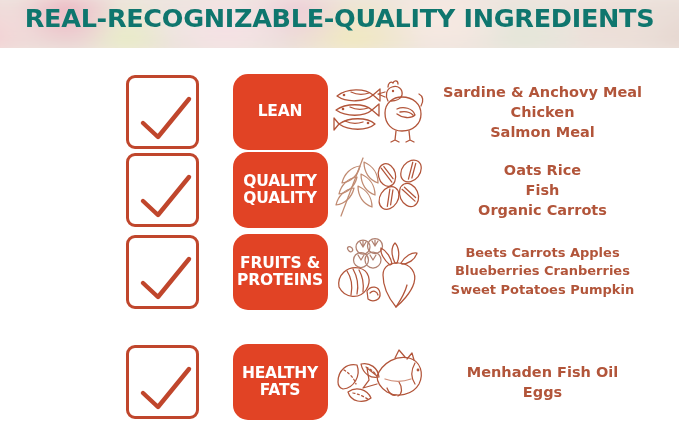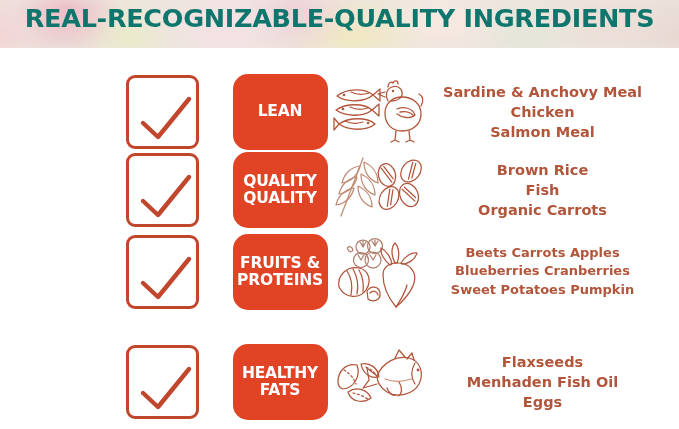--- a/index.html
+++ b/index.html
@@ -246,21 +246,21 @@
           <path d="M74 9 L81 25 M77 8 L83 22" transform="rotate(38 78 17)"></path>
           <ellipse cx="56" cy="44" rx="9" ry="12" transform="rotate(32 56 44)"></ellipse>
           <path d="M52 36 L59 52 M55 35 L61 49" transform="rotate(32 56 44)"></path>
           <ellipse cx="76" cy="41" rx="9" ry="12" transform="rotate(-24 76 41)"></ellipse>
           <path d="M72 33 L79 49 M75 32 L81 46" transform="rotate(-24 76 41)"></path>
         </g>
       </svg>
     </div>
 
     <div class="ing-cell">
-      <div class="ing-line">Brown Rice</div>
+      <div class="ing-line">Oats Rice</div>
       <div class="ing-line">Fish</div>
       <div class="ing-line">Organic Carrots</div>
     </div>
   </div>
 
   <div class="row row-2">
 
     <div class="cb-cell">
       <div class="checkbox">
         <svg width="75" height="76" viewBox="0 0 75 76">
@@ -362,19 +362,18 @@
           <path d="M82 17 C78 24, 78 32, 82 38"></path>
 
           <circle cx="85" cy="24" r="1.4" fill="#b2553a" stroke="none"></circle>
 
           <path d="M52 33 C60 36, 70 36, 78 33" stroke="#d08f7a"></path>
         </g>
       </svg>
     </div>
 
     <div class="ing-cell">
-      <div class="ing-line">Flaxseeds</div>
       <div class="ing-line">Menhaden Fish Oil</div>
       <div class="ing-line">Eggs</div>
     </div>
   </div>
 
 </div>
 
 </body></html>

